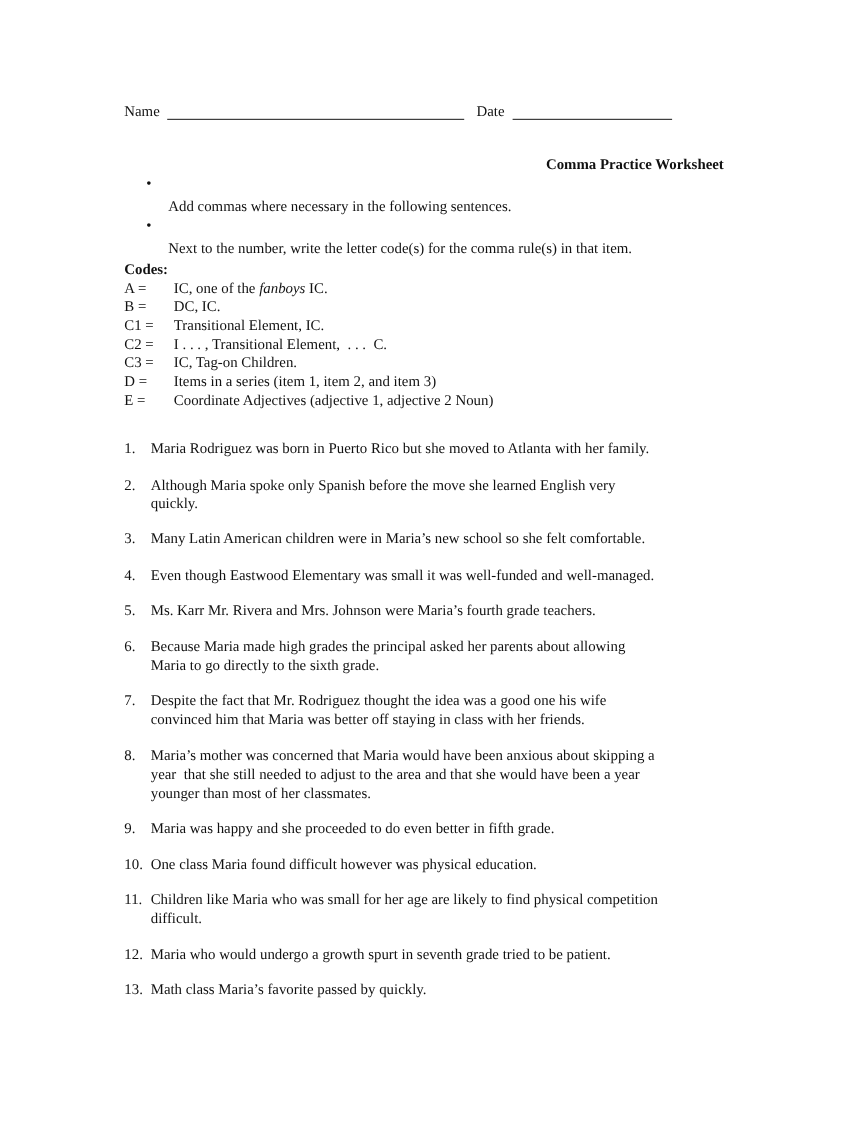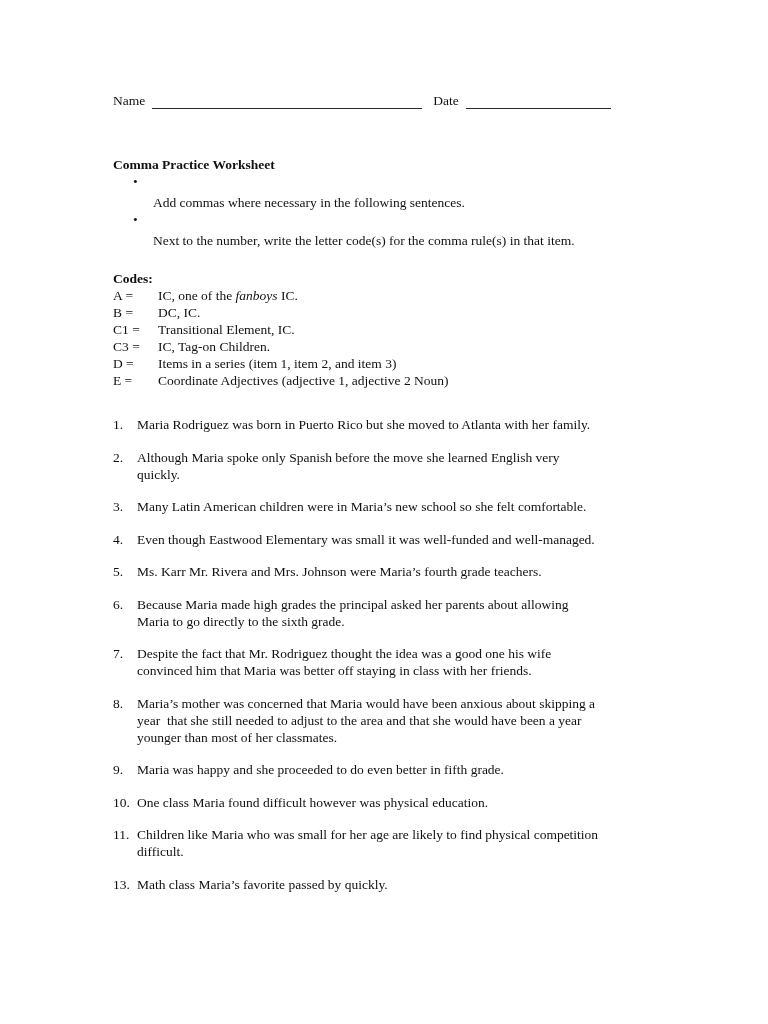--- a/index.html
+++ b/index.html
@@ -30,39 +30,39 @@
     display: inline-block;
     border-bottom: 1.3px solid #2b2b2b;
     height: 14px;
   }
   .name-blank { width: 270px; margin-left: 7px; }
   .date-label { margin-left: 11px; }
   .date-blank { width: 145px; margin-left: 7px; }
 
   
   .title {
-    margin-top: 47px;
-    text-align: left;
+    margin-top: 32px;
+    text-align: right;
     font-weight: bold;
   }
 
   
   .directions-heading { margin-top: 19px; }
   .section-heading { font-weight: bold; }
   .bullet-row { display: flex; }
   .bullet-glyph {
     width: 20px;
     margin-left: 20px;
     flex: none;
     text-align: left;
   }
   .bullet-text { flex: 1; white-space: pre-wrap; margin-top: 21px; }
 
   
-  .codes-heading { margin-top: 21px; }
+  .codes-heading { margin-top: 2px; }
   .code-row { display: flex; }
   .code-label { width: 45px; flex: none; }
   .code-desc { flex: 1; white-space: pre-wrap; }
   .italic { font-style: italic; }
 
   
   .questions { margin-top: 27px; }
   .question-row { display: flex; margin-bottom: 15.5px; }
   .question-num { width: 24px; flex: none; }
   .question-text { flex: 1; white-space: pre-wrap; }
@@ -98,20 +98,24 @@
       <span class="code-label">A =</span>
       <span class="code-desc"><span>IC, one of the </span><span class="italic">fanboys</span><span> IC.</span></span>
     </div>
     <div class="code-row">
       <span class="code-label">B =</span>
       <span class="code-desc">DC, IC.</span>
     </div>
     <div class="code-row">
       <span class="code-label">C1 =</span>
       <span class="code-desc">Transitional Element, IC.</span>
+    </div>
+    <div class="code-row">
+      <span class="code-label">C2 =</span>
+      <span class="code-desc">I . . . , Transitional Element,  . . .  C.</span>
     </div>
     <div class="code-row">
       <span class="code-label">C3 =</span>
       <span class="code-desc">IC, Tag-on Children.</span>
     </div>
     <div class="code-row">
       <span class="code-label">D =</span>
       <span class="code-desc">Items in a series (item 1, item 2, and item 3)</span>
     </div>
     <div class="code-row">
@@ -164,19 +168,23 @@
       <div class="question-row">
         <span class="question-num">10.</span>
         <span class="question-text">One class Maria found difficult however was physical education.</span>
       </div>
       <div class="question-row">
         <span class="question-num">11.</span>
         <span class="question-text">Children like Maria who was small for her age are likely to find physical competition
 difficult.</span>
       </div>
       <div class="question-row">
+        <span class="question-num">12.</span>
+        <span class="question-text">Maria who would undergo a growth spurt in seventh grade tried to be patient.</span>
+      </div>
+      <div class="question-row">
         <span class="question-num">13.</span>
         <span class="question-text">Math class Maria’s favorite passed by quickly.</span>
       </div>
     </div>
 
   </div>
 </div>
 
 </body></html>

